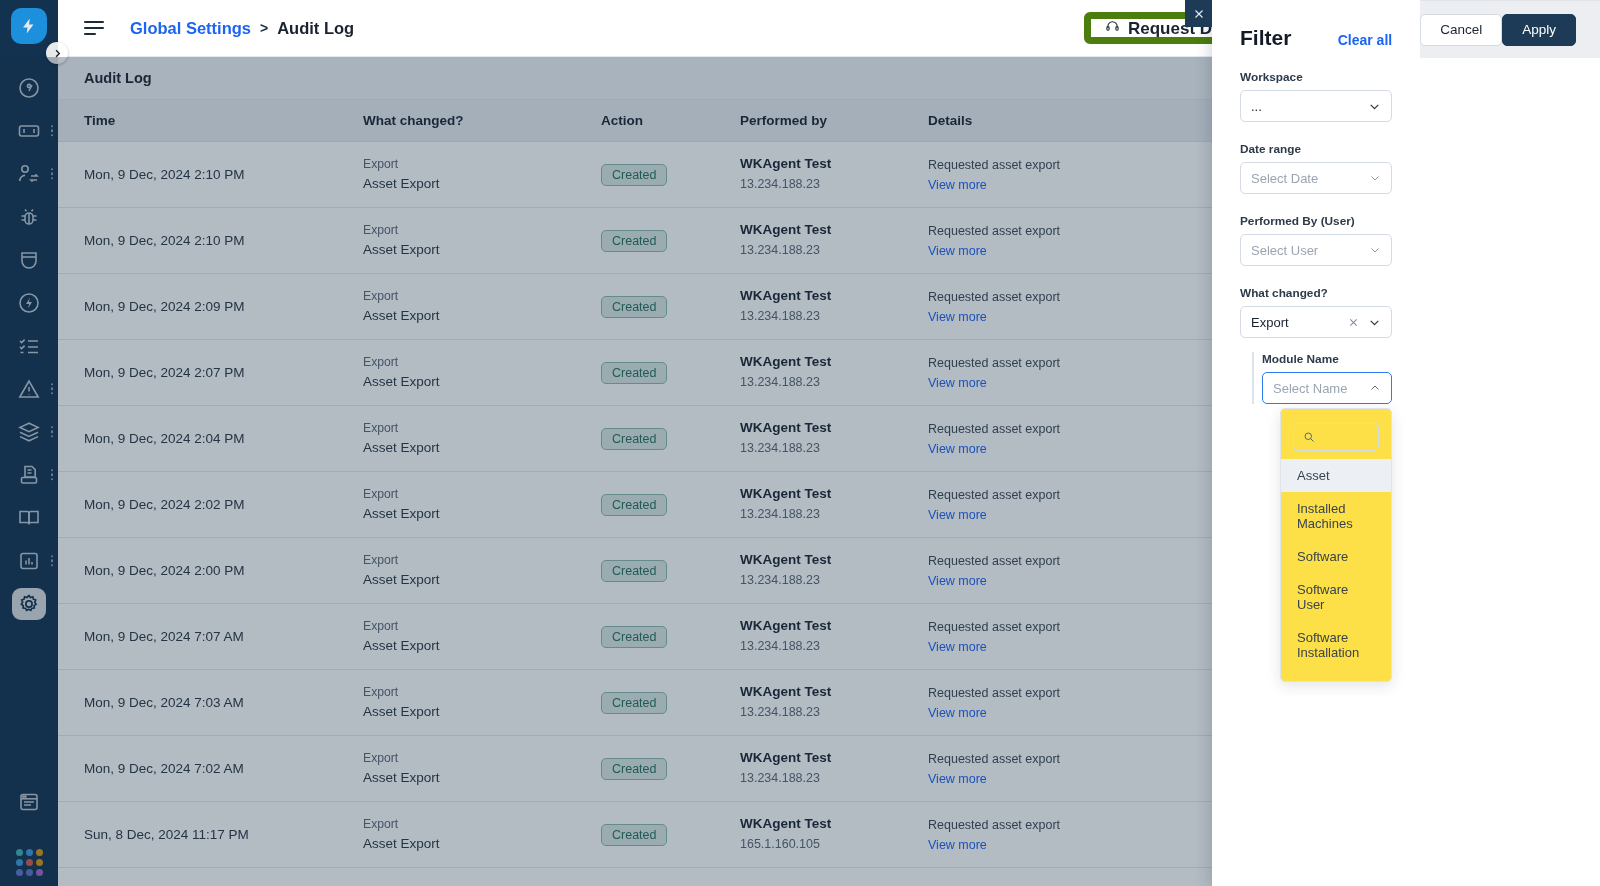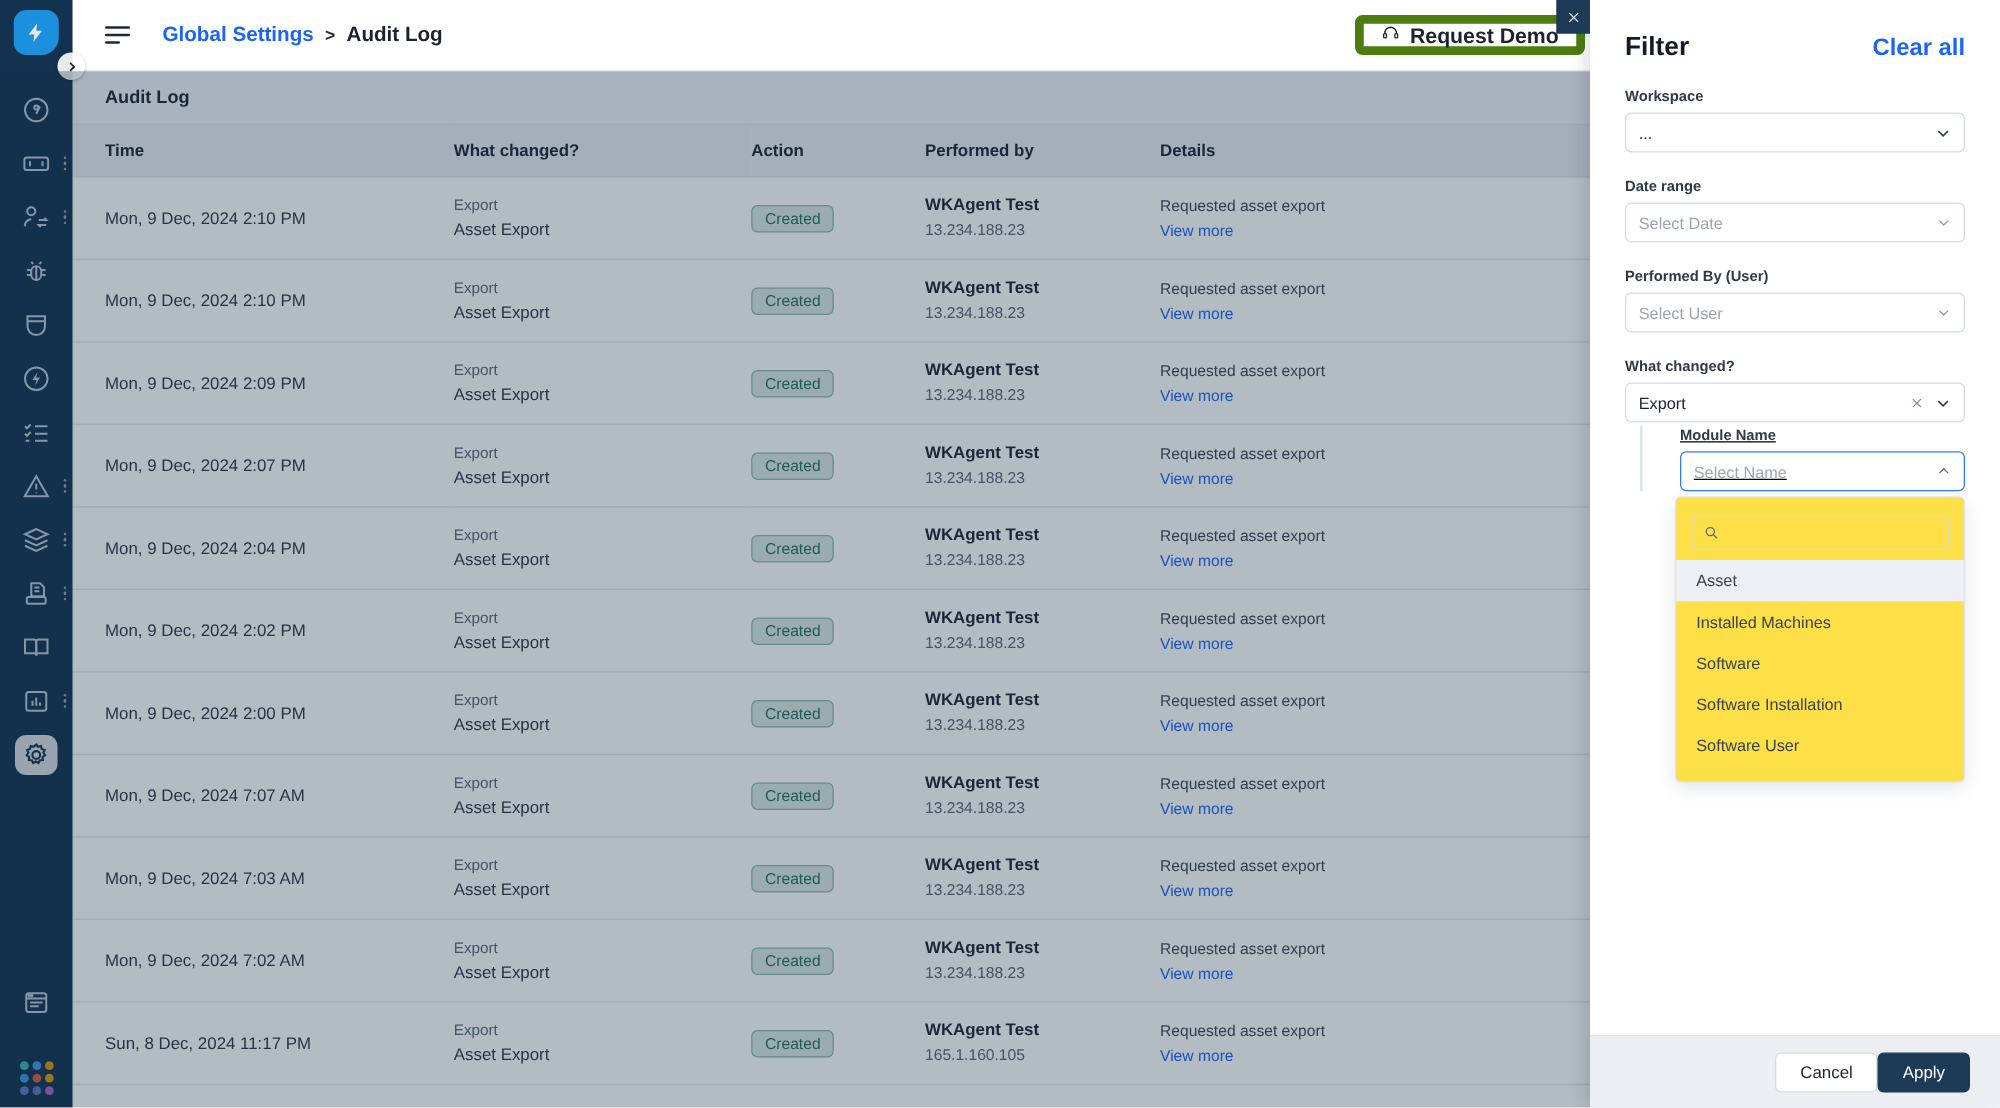--- a/index.html
+++ b/index.html
@@ -116,47 +116,47 @@
     position: absolute; left: 0; top: 57px; width: 1272px; bottom: 0;
     background: rgba(25,48,74,.33); z-index: 8;
   }
   .overlay-rail {
     position: absolute; left: 0; top: 0; width: 58px; height: 886px;
     background: rgba(20,40,62,.10); z-index: 9; pointer-events: none;
   }
 
   
   .drawer {
-    position: absolute; right: 0; top: 0; width: 328px; height: 886px;
+    position: absolute; right: 0; top: 0; width: 388px; height: 886px;
     background: #ffffff; z-index: 20;
     box-shadow: -3px 0 14px rgba(10,25,45,.16);
-    display: flex; flex-direction: column; justify-content: space-between;
+    display: flex; flex-direction: row; justify-content: space-between;
   }
   .drawer-close {
     position: absolute; left: -27px; top: 0; width: 27px; height: 27px;
     background: #1d3b57; display:flex; align-items:center; justify-content:center;
     cursor:pointer; z-index: 21;
   }
   .drawer-body { flex: 1; padding: 26px 28px 0 28px; overflow: visible; position: relative; }
   .drawer-head { display: flex; align-items: baseline; }
   .drawer-title { font-size: 21px; font-weight: bold; color: #131b26; }
-  .clear-all { margin-left: auto; font-size: 19px; color: #1c64f2; font-weight: bold; cursor: pointer; }
+  .clear-all { margin-left: auto; font-size: 14px; color: #1c64f2; font-weight: bold; cursor: pointer; }
 
   .field { margin-top: 20px; }
   .field-label { font-size: 11.8px; font-weight: bold; color: #2c3a49; margin-bottom: 6px; }
   .select {
     height: 32px; border: 1px solid #d5dbe3; border-radius: 5px; background: #fff;
     display: flex; align-items: center; padding: 0 10px; cursor: pointer;
   }
   .select .val { font-size: 13px; color: #1a2330; }
   .select .ph { font-size: 13px; color: #9aa5b2; }
   .select .tail { margin-left: auto; display: flex; align-items: center; gap: 9px; color: #6d7b8a; }
   .select.focused { border: 1.6px solid #2b7cf0; }
 
-  .nested { margin-top: 3px; margin-left: 12px; padding-left: 30px; border-left: 2px solid #dde3ea; position: relative; text-decoration: underline; }
+  .nested { margin-top: 14px; margin-left: 12px; padding-left: 8px; border-left: 2px solid #dde3ea; position: relative; }
 
   .dropdown {
     position: absolute; left: 26px; right: 0; top: 56px;
     background: #fde047; border: 1px solid #dfe4ea; border-radius: 5px;
     box-shadow: 0 4px 14px rgba(15,30,50,.12); padding: 8px 0 12px 0; z-index: 30;
   }
   .dd-search {
     margin: 6px 12px 8px 12px; height: 28px; border: 1px solid #d5dbe3; border-radius: 5px;
     display: flex; align-items: center; padding: 0 9px; gap: 7px;
   }
@@ -677,22 +677,22 @@
             <svg width="12" height="12" viewBox="0 0 24 24" fill="none" stroke="#5b6875" stroke-width="2">
                 <circle cx="10.5" cy="10.5" r="6.5"></circle>
                 <path d="M15.5 15.5L21 21"></path>
               </svg>
             <span></span>
           </div>
           <div id="dd-options">
               <div class="dd-item hl">Asset</div>
               <div class="dd-item">Installed Machines</div>
               <div class="dd-item">Software</div>
+              <div class="dd-item">Software User</div>
               <div class="dd-item">Software Installation</div>
-              <div class="dd-item">Software User</div>
             </div>
         </div>
       </div>
     </div>
 
     <div class="drawer-foot">
       <button class="btn-cancel">Cancel</button>
       <button class="btn-apply">Apply</button>
     </div>
   </div>

